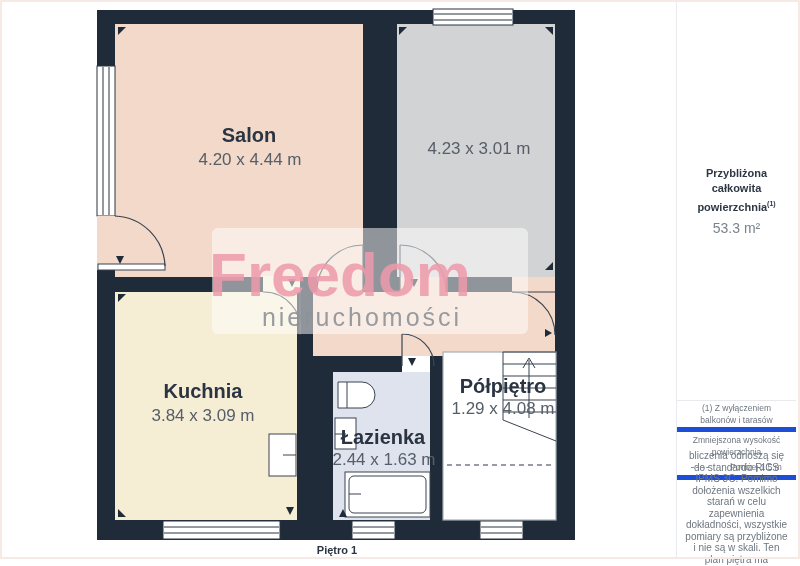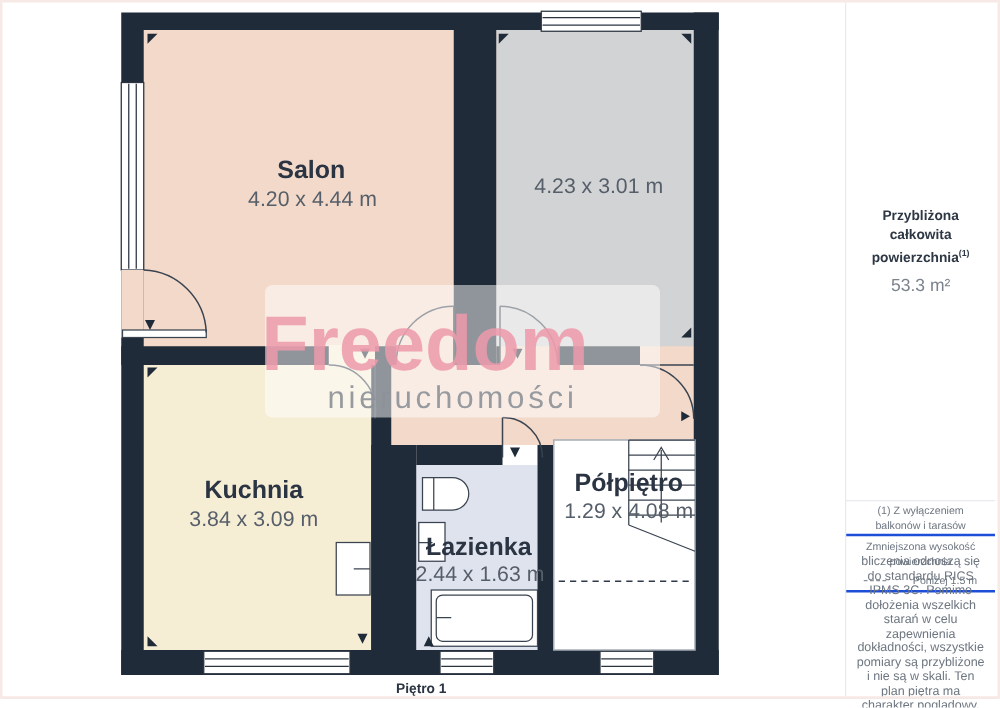--- a/index.html
+++ b/index.html
@@ -9,21 +9,21 @@
          border:2px solid #f7e9e5;pointer-events:none;}
   .plan-svg{position:absolute;left:0;top:0;}
   
   .sidebar{position:absolute;left:676px;top:2px;width:119px;height:556px;
            background:#ffffff;border-left:1px solid #e9eaed;color:#2e3744;}
   .sb-main{height:398px;border-bottom:1px solid #e9eaed;display:flex;
            flex-direction:column;justify-content:center;align-items:center;text-align:center;}
   .sb-title{font-size:11px;line-height:15px;font-weight:bold;color:#2e3744;padding:0 8px;}
   .sb-title sup{font-size:7px;}
   .sb-value{font-size:14px;color:#7a828c;margin-top:6px;}
-  .sb-sec{border-bottom:2px solid #1d4ed8;display:flex;flex-direction:column;
+  .sb-sec{border-bottom:5px solid #1d4ed8;display:flex;flex-direction:column;
           justify-content:center;align-items:center;text-align:center;
           font-size:8.5px;line-height:12px;color:#6e7680;padding:0 7px;}
   .sb-footnote{height:26px;}
   .sb-reduced{height:43px;}
   .sb-reduced .row{display:flex;align-items:center;gap:21px;margin-top:3px;}
   .dash-swatch{display:inline-block;width:18px;border-top:1.5px dashed #8a919b;height:0;}
   .sb-disclaimer{height:86px;border-bottom:none;}
   .sb-disclaimer p{margin:0 0 7px 0;font-size:10px;line-height:11.5px;color:#6e7680;}
   .sb-logo{font-size:9.5px;letter-spacing:1px;color:#2e3744;}
   .sb-logo b{font-weight:bold;}

